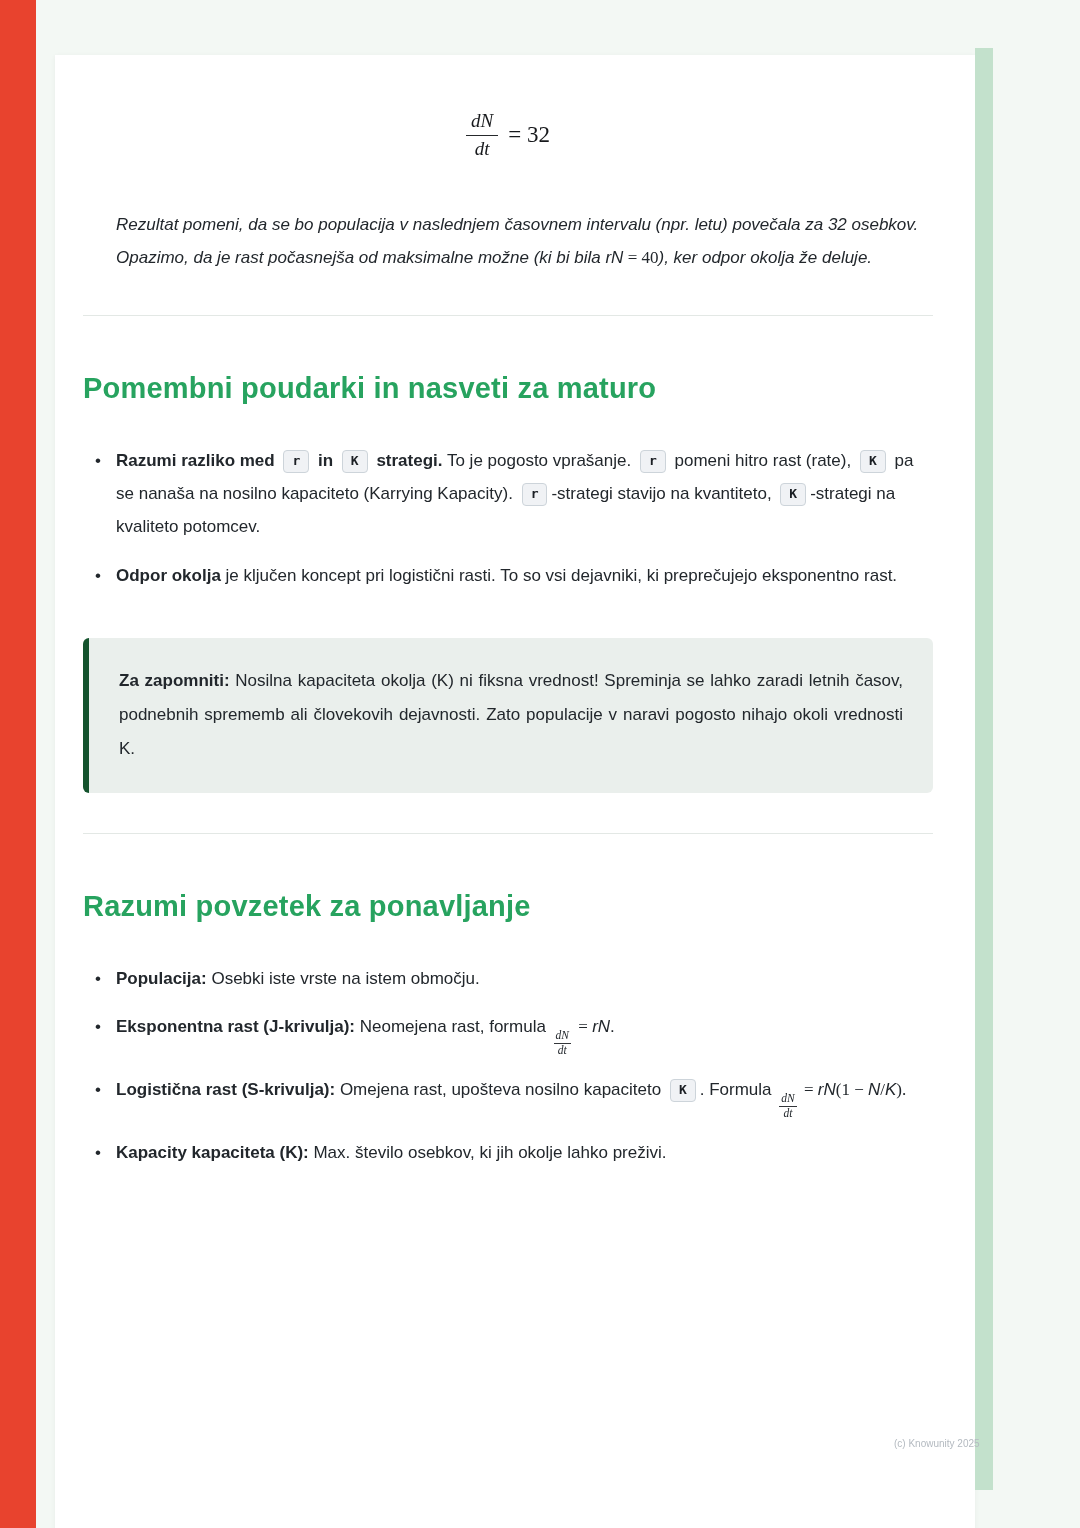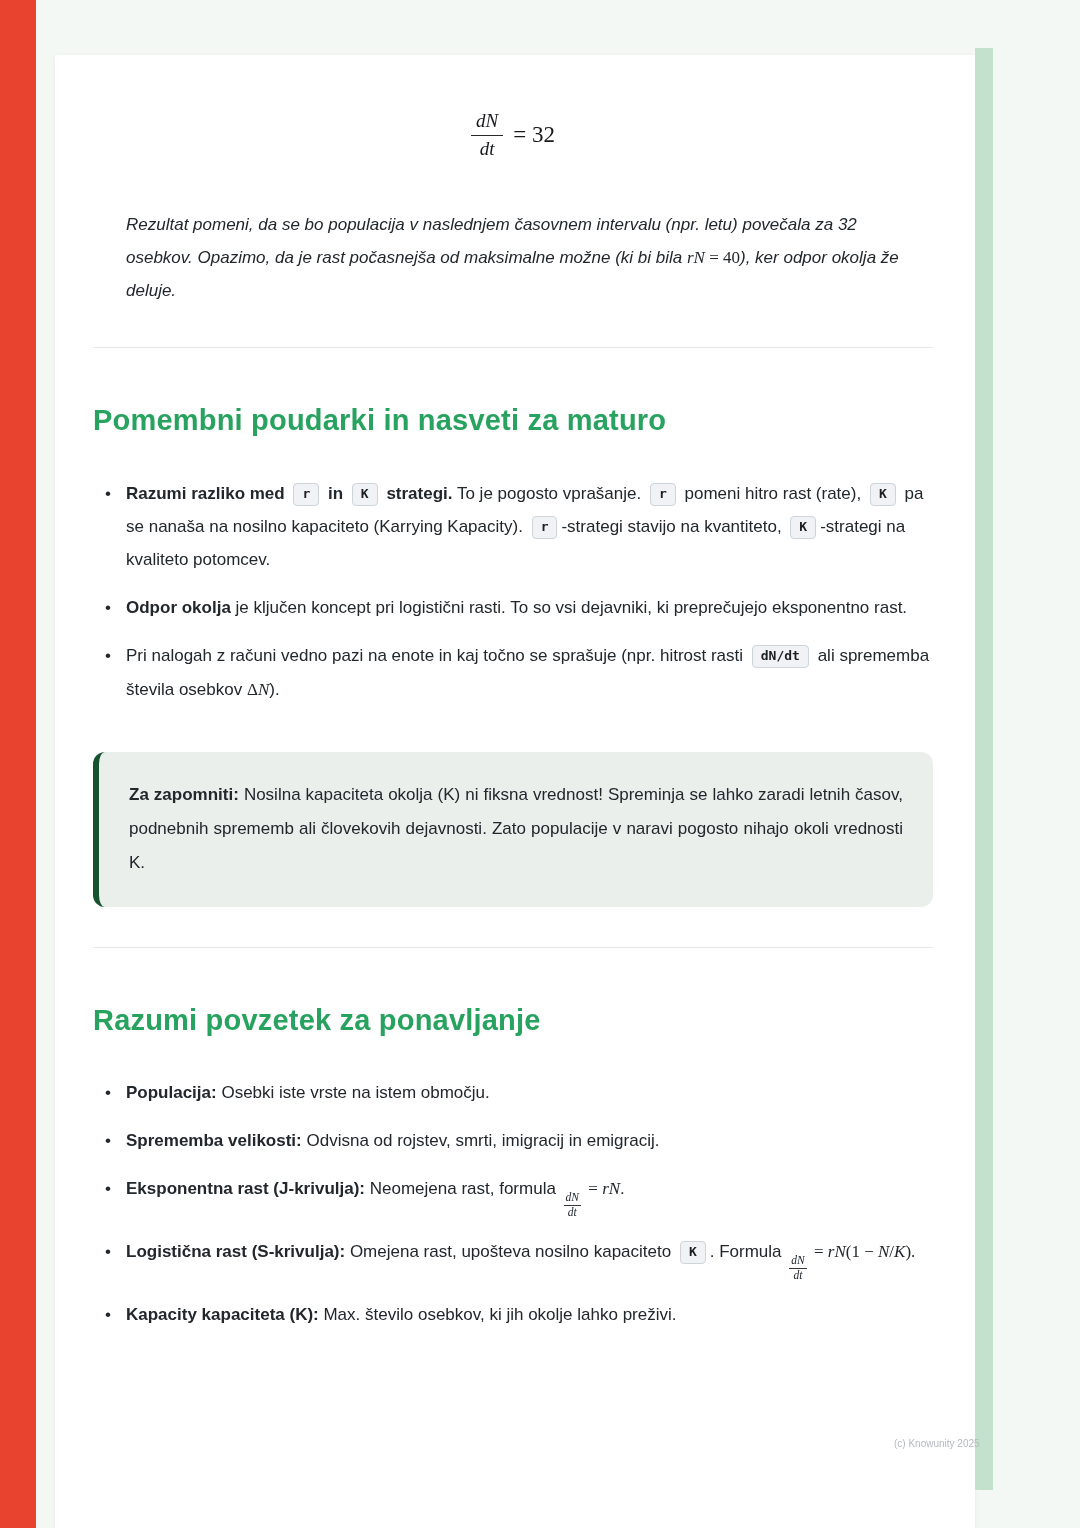--- a/index.html
+++ b/index.html
@@ -8,51 +8,51 @@
     --chip_bg:#f0f2f5; --chip_border:#cdd4da; --chip_text:#1b1f24;
     --callout_bg:#eaefec; --callout_border:#14532d; --watermark:#b4bac0;
   }
   *{margin:0;padding:0;box-sizing:border-box}
   html,body{width:1080px;height:1528px;overflow:hidden}
   body{font-family:"Liberation Sans",sans-serif;background:var(--page_bg);color:var(--text);}
   .canvas{position:relative;width:1080px;height:1528px;overflow:hidden;background:var(--page_bg)}
   .red-stripe{position:absolute;left:0;top:0;width:36px;height:1528px;background:var(--stripe_red)}
   .green-stripe{position:absolute;left:975px;top:48px;width:18px;height:1442px;background:var(--stripe_green)}
   .card{position:absolute;left:55px;top:55px;width:920px;height:1620px;background:var(--card_bg);box-shadow:0 1px 5px rgba(0,0,0,.05)}
-  .content{padding:44px 42px 0 38px;font-size:17px;line-height:1.95}
+  .content{padding:44px 42px 0 28px;font-size:17px;line-height:1.95}
 
   .equation{display:flex;justify-content:center;align-items:center;gap:10px;margin:10px 0 48px;font-family:"Liberation Serif",serif;color:#17191c}
   .frac{display:inline-flex;flex-direction:column;align-items:center;font-style:italic;font-size:19px;line-height:1.3}
   .frac .fnum{border-bottom:1.4px solid #26292c;padding:0 5px 1px}
   .frac .fden{padding-top:1px}
   .eq-rhs{font-size:23px;font-style:normal}
 
   .intro{margin:0 10px 0 33px;font-style:italic;line-height:1.92}
   .intro .t-mathu{font-style:normal}
 
   .divider{border:none;border-top:1px solid var(--divider);margin:40px 0 0}
 
   .section-title{color:var(--accent_green);font-size:29px;font-weight:700;margin:44px 0 0;letter-spacing:.2px}
 
   .bullets{list-style:none;margin:28px 0 0;padding-left:33px}
   .bullets li{position:relative;margin-bottom:15px}
   .bullets li::before{content:"\2022";position:absolute;left:-21px;top:0}
 
   .t-bold{font-weight:700}
-  .t-math{font-family:Liberation Serif, serif;font-style:italic}
+  .t-math{font-family:Liberation Sans, sans-serif;font-style:italic}
   .t-mathu{font-family:"Liberation Serif",serif;font-style:normal}
   .code-chip{font-family:"DejaVu Sans Mono",monospace;font-size:13px;font-weight:700;color:var(--chip_text);
     background:var(--chip_bg);border:1px solid var(--chip_border);border-radius:4px;
     padding:2px 8px;margin:0 4px;display:inline-block;line-height:1.3;vertical-align:1px}
   .ifrac{display:inline-flex;flex-direction:column;align-items:center;font-family:"Liberation Serif",serif;
     font-style:italic;font-size:11.5px;line-height:1.2;vertical-align:-7px;margin:0 3px}
   .ifrac .fn{border-bottom:1px solid #33363a;padding:0 2px}
 
   .callout{margin:46px 0 0;background:var(--callout_bg);border-left:6px solid var(--callout_border);
-    border-radius:12px;padding:26px 30px;line-height:2.02;text-align:justify}
+    border-radius:6px;padding:26px 30px;line-height:2.02;text-align:justify}
 
   .watermark{position:absolute;top:1438px;left:894px;font-size:10px;color:var(--watermark);z-index:5}
 </style>
 </head>
 <body>
 
 <div class="canvas">
   <div class="red-stripe"></div>
 
   <div class="card">
@@ -68,32 +68,30 @@
 
       <p class="intro"><span class="t">Rezultat pomeni, da se bo populacija v naslednjem časovnem intervalu (npr. letu) povečala za 32 osebkov. Opazimo, da je rast počasnejša od maksimalne možne (ki bi bila </span><span class="t-math">rN</span><span class="t-mathu"> = 40</span><span class="t">), ker odpor okolja že deluje.</span></p>
 
       <hr class="divider">
 
       <h2 class="section-title">Pomembni poudarki in nasveti za maturo</h2>
 
       <ul class="bullets">
           <li><span class="t-bold">Razumi razliko med </span><span class="code-chip">r</span><span class="t-bold"> in </span><span class="code-chip">K</span><span class="t-bold"> strategi.</span><span class="t"> To je pogosto vprašanje. </span><span class="code-chip">r</span><span class="t"> pomeni hitro rast (rate), </span><span class="code-chip">K</span><span class="t"> pa se nanaša na nosilno kapaciteto (Karrying Kapacity). </span><span class="code-chip">r</span><span class="t">-strategi stavijo na kvantiteto, </span><span class="code-chip">K</span><span class="t">-strategi na kvaliteto potomcev.</span></li>
           <li><span class="t-bold">Odpor okolja</span><span class="t"> je ključen koncept pri logistični rasti. To so vsi dejavniki, ki preprečujejo eksponentno rast.</span></li>
-          <li><span class="t">Pri nalogah z računi vedno pazi na enote in kaj točno se sprašuje (npr. hitrost rasti </span><span class="code-chip">dN/dt</span><span class="t"> ali sprememba števila osebkov </span><span class="t-mathu">Δ</span><span class="t-math">N</span><span class="t">).</span></li>
         </ul>
 
       <div class="callout"><span class="t-bold">Za zapomniti: </span><span class="t">Nosilna kapaciteta okolja (K) ni fiksna vrednost! Spreminja se lahko zaradi letnih časov, podnebnih sprememb ali človekovih dejavnosti. Zato populacije v naravi pogosto nihajo okoli vrednosti K.</span></div>
 
       <hr class="divider">
 
       <h2 class="section-title">Razumi povzetek za ponavljanje</h2>
 
       <ul class="bullets">
           <li><span class="t-bold">Populacija: </span><span class="t">Osebki iste vrste na istem območju.</span></li>
-          <li><span class="t-bold">Sprememba velikosti: </span><span class="t">Odvisna od rojstev, smrti, imigracij in emigracij.</span></li>
           <li><span class="t-bold">Eksponentna rast (J-krivulja): </span><span class="t">Neomejena rast, formula </span><span class="ifrac">
               <span class="fn">dN</span>
               <span class="fd">dt</span>
             </span><span class="t-mathu"> = </span><span class="t-math">rN</span><span class="t">.</span></li>
           <li><span class="t-bold">Logistična rast (S-krivulja): </span><span class="t">Omejena rast, upošteva nosilno kapaciteto </span><span class="code-chip">K</span><span class="t">. Formula </span><span class="ifrac">
               <span class="fn">dN</span>
               <span class="fd">dt</span>
             </span><span class="t-mathu"> = </span><span class="t-math">rN</span><span class="t-mathu">(1 − </span><span class="t-math">N</span><span class="t-mathu">/</span><span class="t-math">K</span><span class="t-mathu">).</span></li>
           <li><span class="t-bold">Kapacity kapaciteta (K): </span><span class="t">Max. število osebkov, ki jih okolje lahko preživi.</span></li>
         </ul>

